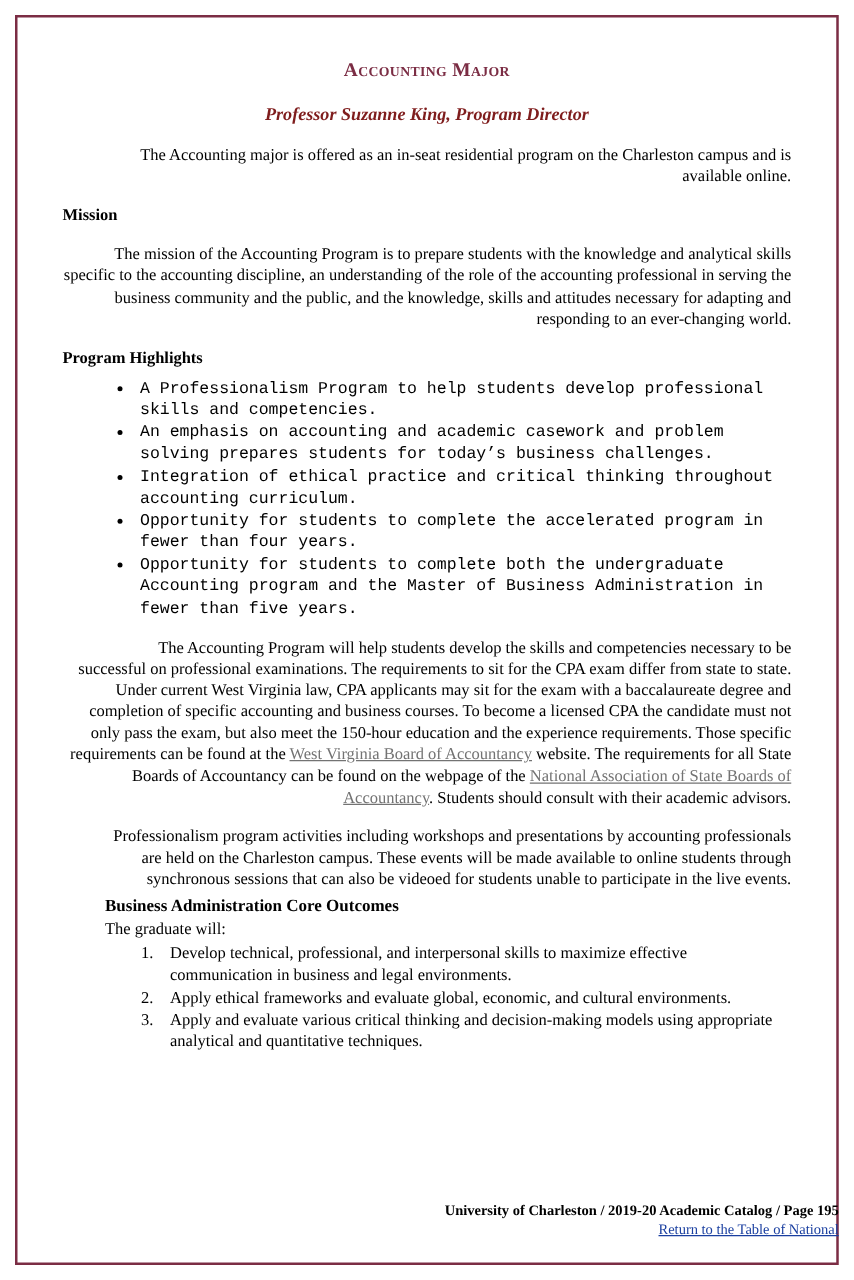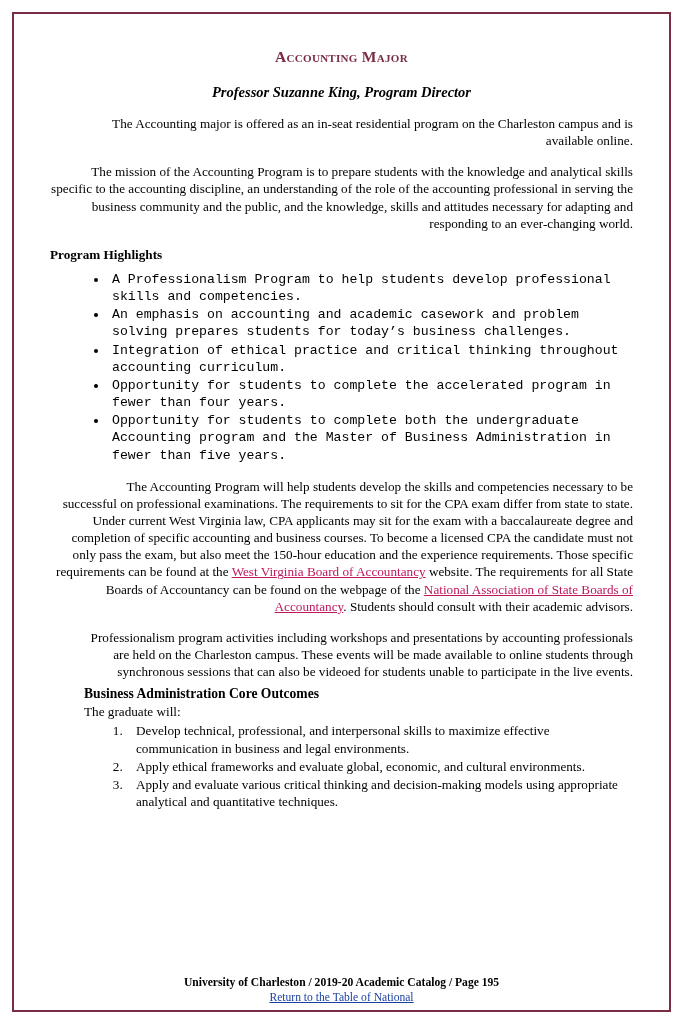--- a/index.html
+++ b/index.html
@@ -41,21 +41,21 @@
     text-align: center;
     color: #7b2d44;
     font-weight: bold;
     font-size: 15.5px;
     font-variant: small-caps;
     letter-spacing: 0.3px;
     margin: 14px 0 0 0;
   }
   .doc-subtitle {
     text-align: center;
-    color: #000000;
+    color: #7f1d1d;
     font-weight: bold;
     font-style: italic;
     font-size: 14.5px;
     margin: 18px 0 0 0;
   }
   p.body-text {
     font-size: 13.2px;
     line-height: 1.30;
     margin: 14px 0 0 0;
     text-align: right;
@@ -94,29 +94,29 @@
     font-size: 13.2px;
     line-height: 1.30;
     margin-bottom: 1px;
     padding-left: 10px;
   }
   p.graduate-line {
     font-size: 13.2px;
     margin: 2px 0 0 34px;
   }
   a.doclink {
-    color: #be185d;
+    color: #737373;
     text-decoration: underline;
   }
   .footer {
     position: absolute;
     left: 0;
     right: 0;
-    bottom: 8px;
-    text-align: center;
+    bottom: 22px;
+    text-align: right;
   }
   .footer-line {
     font-size: 11.6px;
     font-weight: bold;
     color: #000000;
   }
   .footer-link {
     font-size: 11.6px;
     margin-top: 2px;
   }
@@ -130,20 +130,21 @@
 
 <div class="page">
   <div class="page-border"></div>
   <div class="content">
 
     <h1 class="doc-title">Accounting Major</h1>
     <div class="doc-subtitle">Professor Suzanne King, Program Director</div>
 
     <p class="body-text indent">The Accounting major is offered as an in-seat residential program on the Charleston campus and is available online.</p>
 
+    <h2 class="section-head">Mission</h2>
     <p class="body-text indent">The mission of the Accounting Program is to prepare students with the knowledge and analytical skills specific to the accounting discipline, an understanding of the role of the accounting professional in serving the business community and the public, and the knowledge, skills and attitudes necessary for adapting and responding to an ever-changing world.</p>
 
     <h2 class="section-head">Program Highlights</h2>
     <ul class="bullets">
       <li>A Professionalism Program to help students develop professional skills and competencies.</li>
       <li>An emphasis on accounting and academic casework and problem solving prepares students for today’s business challenges.</li>
       <li>Integration of ethical practice and critical thinking throughout accounting curriculum.</li>
       <li>Opportunity for students to complete the accelerated program in fewer than four years.</li>
       <li>Opportunity for students to complete both the undergraduate Accounting program and the Master of Business Administration in fewer than five years.</li>
     </ul>

